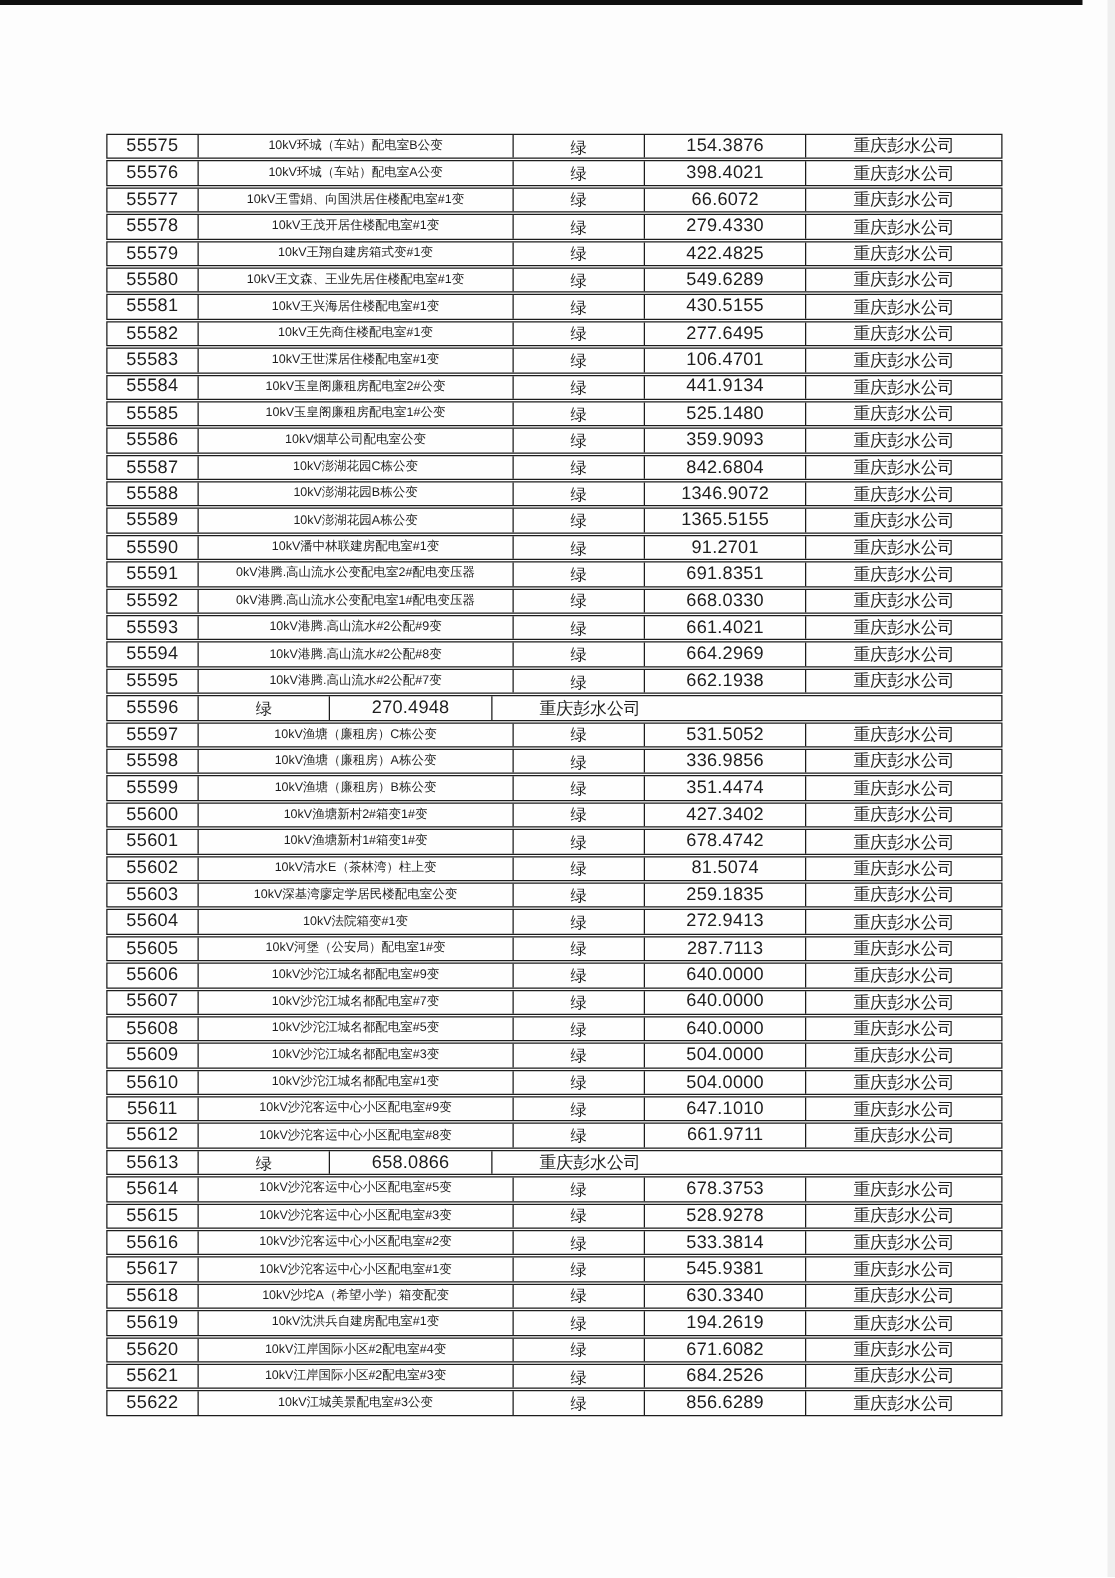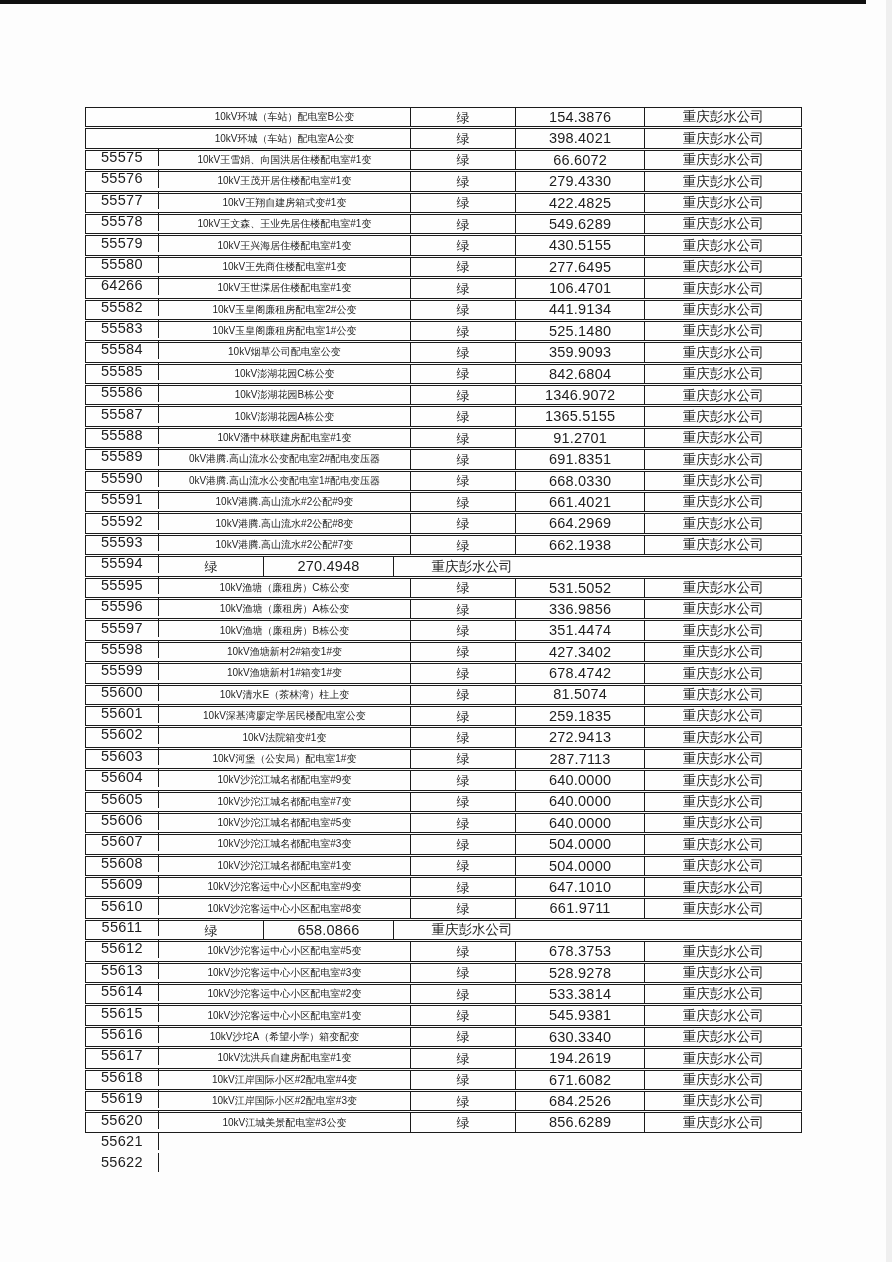--- a/index.html
+++ b/index.html
@@ -52,21 +52,21 @@
     height: 100%;
     display: flex;
     align-items: center;
     justify-content: center;
     overflow: hidden;
     white-space: nowrap;
     border-right: 1px solid #1c1c1c;
     line-height: 1;
   }
   .t-cell:last-child { border-right: none; }
-  .c-id      { width: 73px;  font-size: 14.5px; letter-spacing: 0.3px; margin-top: 40px; }
+  .c-id      { width: 73px;  font-size: 14.5px; letter-spacing: 0.3px; }
   .c-name    { width: 253px; font-size: 10px; }
   .c-status  { width: 105px; font-size: 13px; }
   .c-value   { width: 130px; font-size: 14.5px; letter-spacing: 0.2px; }
   .c-company { width: 156px; font-size: 13.5px; }
 </style>
 </head>
 <body>
 
 <div class="page">
   <div class="top-scan-bar"></div>
@@ -108,21 +108,21 @@
         <div class="t-cell c-company">重庆彭水公司</div>
       </div>
       <div class="t-row">
         <div class="t-cell c-id">55580</div>
         <div class="t-cell c-name">10kV王文森、王业先居住楼配电室#1变</div>
         <div class="t-cell c-status">绿</div>
         <div class="t-cell c-value">549.6289</div>
         <div class="t-cell c-company">重庆彭水公司</div>
       </div>
       <div class="t-row">
-        <div class="t-cell c-id">64266</div>
+        <div class="t-cell c-id">55581</div>
         <div class="t-cell c-name">10kV王兴海居住楼配电室#1变</div>
         <div class="t-cell c-status">绿</div>
         <div class="t-cell c-value">430.5155</div>
         <div class="t-cell c-company">重庆彭水公司</div>
       </div>
       <div class="t-row">
         <div class="t-cell c-id">55582</div>
         <div class="t-cell c-name">10kV王先商住楼配电室#1变</div>
         <div class="t-cell c-status">绿</div>
         <div class="t-cell c-value">277.6495</div>

